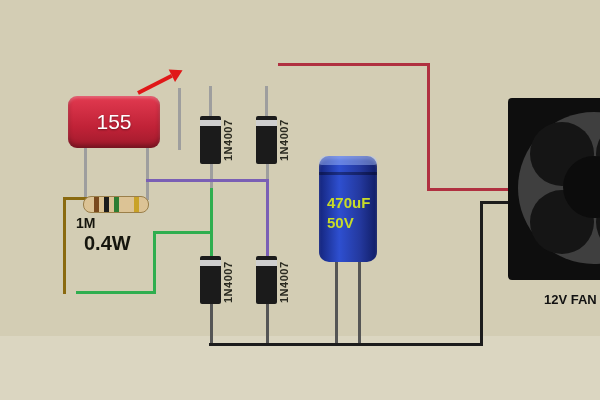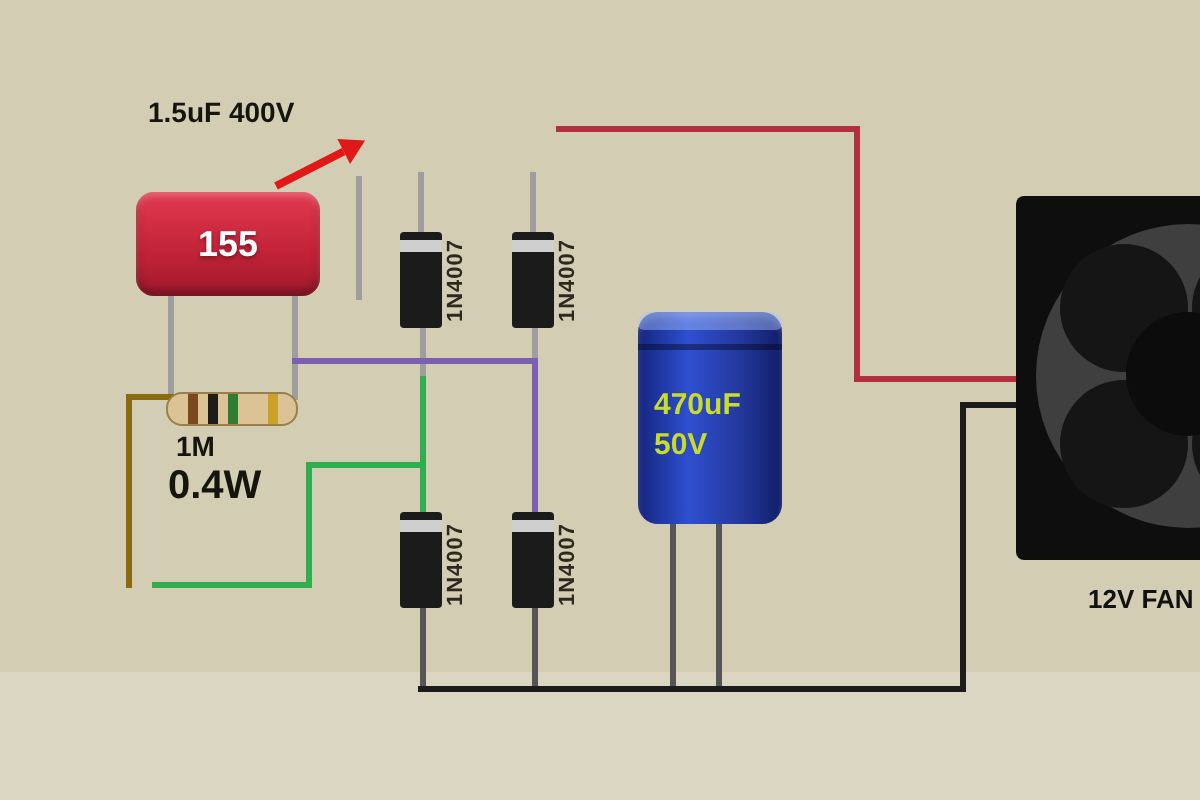--- a/index.html
+++ b/index.html
@@ -36,52 +36,52 @@
   }
   .cbb22 .brand{font-size:12px;letter-spacing:1px;color:#7e1f0c;font-weight:bold;}
   .cbb22 .marking{font-size:16px;color:#f0b3a6;font-weight:bold;text-shadow:0 1px 1px rgba(0,0,0,.3);}
 
   .cap155{
     position:absolute;left:68px;top:96px;width:92px;height:52px;border-radius:9px;
     background:linear-gradient(180deg,#e23a50 0%,#c02237 60%,#a01a2c 100%);
     box-shadow:inset 0 -3px 5px rgba(0,0,0,.3), inset 0 2px 3px rgba(255,255,255,.25);
     display:flex;align-items:center;justify-content:center;
   }
-  .cap155 .marking{color:#fff;font-weight:bold;font-size:18px;text-shadow:0 1px 2px rgba(0,0,0,.4);}
+  .cap155 .marking{color:#fff;font-weight:normal;font-size:21px;text-shadow:0 1px 2px rgba(0,0,0,.4);}
 
   .resistor{
     position:absolute;left:83px;top:196px;width:66px;height:17px;border-radius:8px;
     background:#dcc395;border:1px solid #9a7f4a;box-sizing:border-box;overflow:hidden;
   }
   .band{position:absolute;top:0;width:5px;height:100%;}
 
   .diode{position:absolute;width:21px;height:48px;background:#1b1b1b;border-radius:2px;}
   .diode .cathode{position:absolute;left:0;top:4px;width:100%;height:6px;background:#cfcfcf;}
   .diode-label{
     position:absolute;width:16px;height:60px;color:#2a2a20;font-size:11px;font-weight:bold;
     writing-mode:vertical-rl;transform:rotate(180deg);text-align:center;letter-spacing:.5px;
   }
 
   .ecap{
-    position:absolute;left:319px;top:156px;width:72px;height:106px;border-radius:10px;
+    position:absolute;left:319px;top:156px;width:58px;height:106px;border-radius:10px;
     background:linear-gradient(90deg,#14257d 0%,#2e4fd0 35%,#24399f 70%,#101d66 100%);
     box-shadow:inset 0 3px 3px rgba(255,255,255,.2);
   }
   .ecap .rim{position:absolute;left:0;top:0;width:100%;height:9px;border-radius:10px 10px 5px 5px;background:rgba(170,195,255,.45);}
   .ecap .crimp{position:absolute;left:0;top:16px;width:100%;height:3px;background:rgba(0,0,20,.4);}
   .ecap .cap-text{position:absolute;left:8px;color:#c8dc28;font-weight:bold;font-size:15px;}
 
   .fan{position:absolute;left:508px;top:98px;width:112px;height:182px;background:#0e0e0e;border-radius:4px;}
   .fan .disc{position:absolute;left:10px;top:14px;width:152px;height:152px;border-radius:50%;background:#3f3f3f;}
   .petal{position:absolute;width:64px;height:64px;border-radius:50%;background:#151515;}
   .hub{position:absolute;left:45px;top:44px;width:62px;height:62px;border-radius:50%;background:#0c0c0c;}
 
   .txt{position:absolute;color:#15150d;font-weight:bold;}
   .annotation{left:74px;top:48px;font-size:14px;}
-  .res-val{left:88px;top:215px;font-size:14px;}
+  .res-val{left:76px;top:215px;font-size:14px;}
   .res-pow{left:84px;top:232px;font-size:20px;}
   .mains{left:26px;top:286px;color:var(--mains-blue);font-size:19px;}
   .mains .ac{font-size:12px;position:relative;top:1px;}
   .fan-label{left:544px;top:292px;font-size:13px;color:#111;}
   .caption{left:10px;top:340px;font-size:30px;color:var(--caption-red);font-weight:600;letter-spacing:2px;}
 
   .arrow{position:absolute;left:138px;top:86px;width:50px;display:flex;align-items:center;
          transform:rotate(-27deg);transform-origin:left center;}
   .arrow .shaft{width:38px;height:4px;background:#e01818;}
   .arrow .head{width:0;height:0;border-left:12px solid #e01818;border-top:7px solid transparent;border-bottom:7px solid transparent;}
@@ -158,21 +158,20 @@
   <div class="fan">
     <div class="disc">
       <div class="petal" style="left:12px;top:10px"></div>
       <div class="petal" style="left:78px;top:10px"></div>
       <div class="petal" style="left:12px;top:78px"></div>
       <div class="petal" style="left:78px;top:78px"></div>
       <div class="hub"></div>
     </div>
   </div>
 
-  <div class="txt annotation">1.5uF 400V</div>
   <div class="arrow">
     <div class="shaft"></div>
     <div class="head"></div>
   </div>
   <div class="txt res-val">1M</div>
   <div class="txt res-pow">0.4W</div>
   <div class="txt fan-label">12V FAN</div>
 </div>
 
 </body></html>

